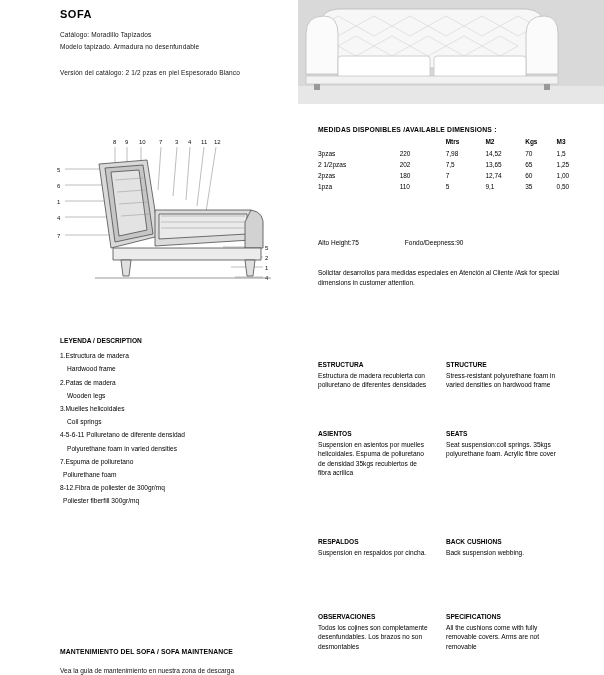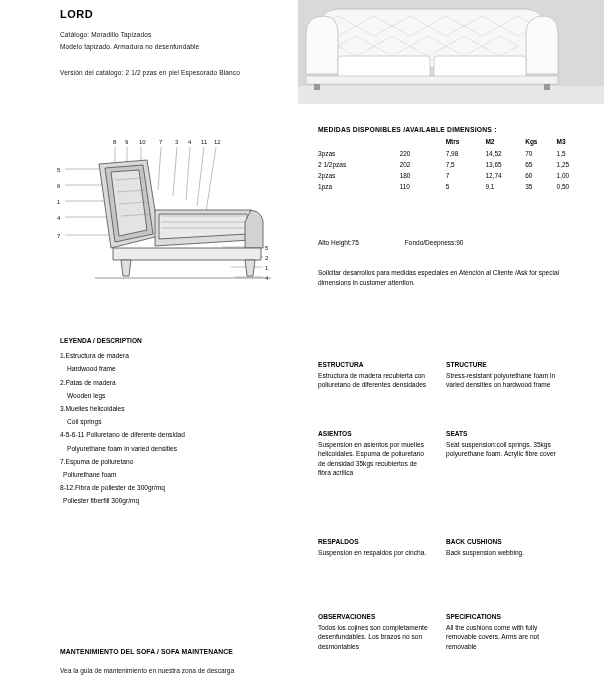--- a/index.html
+++ b/index.html
@@ -165,21 +165,21 @@
     font-size: 6.6px;
     line-height: 10px;
     color: #111;
   }
 </style>
 </head>
 <body>
 
 <div class="page">
 
-  <div class="title">LORD</div>
+  <div class="title">SOFA</div>
   <div class="hdr-line hdr1">Catálogo: Moradillo Tapizados</div>
   <div class="hdr-line hdr2">Modelo tapizado. Armadura  no desenfundable</div>
   <div class="hdr-line hdr3">Versión del catálogo: 2 1/2 pzas en piel Espesorado Blanco</div>
 
   <div class="photo">
     <svg class="sofa-photo" width="306" height="104" viewBox="0 0 306 104">
       <rect x="0" y="0" width="306" height="104" fill="#d9d9d9"></rect>
       <rect x="0" y="86" width="306" height="18" fill="#e7e7e7"></rect>
 
       <path d="M22 68 L22 26 Q22 10 40 9 L228 9 Q246 10 246 26 L246 68 Z" fill="#f7f7f7" stroke="#b9b9b9" stroke-width="0.8"></path>

